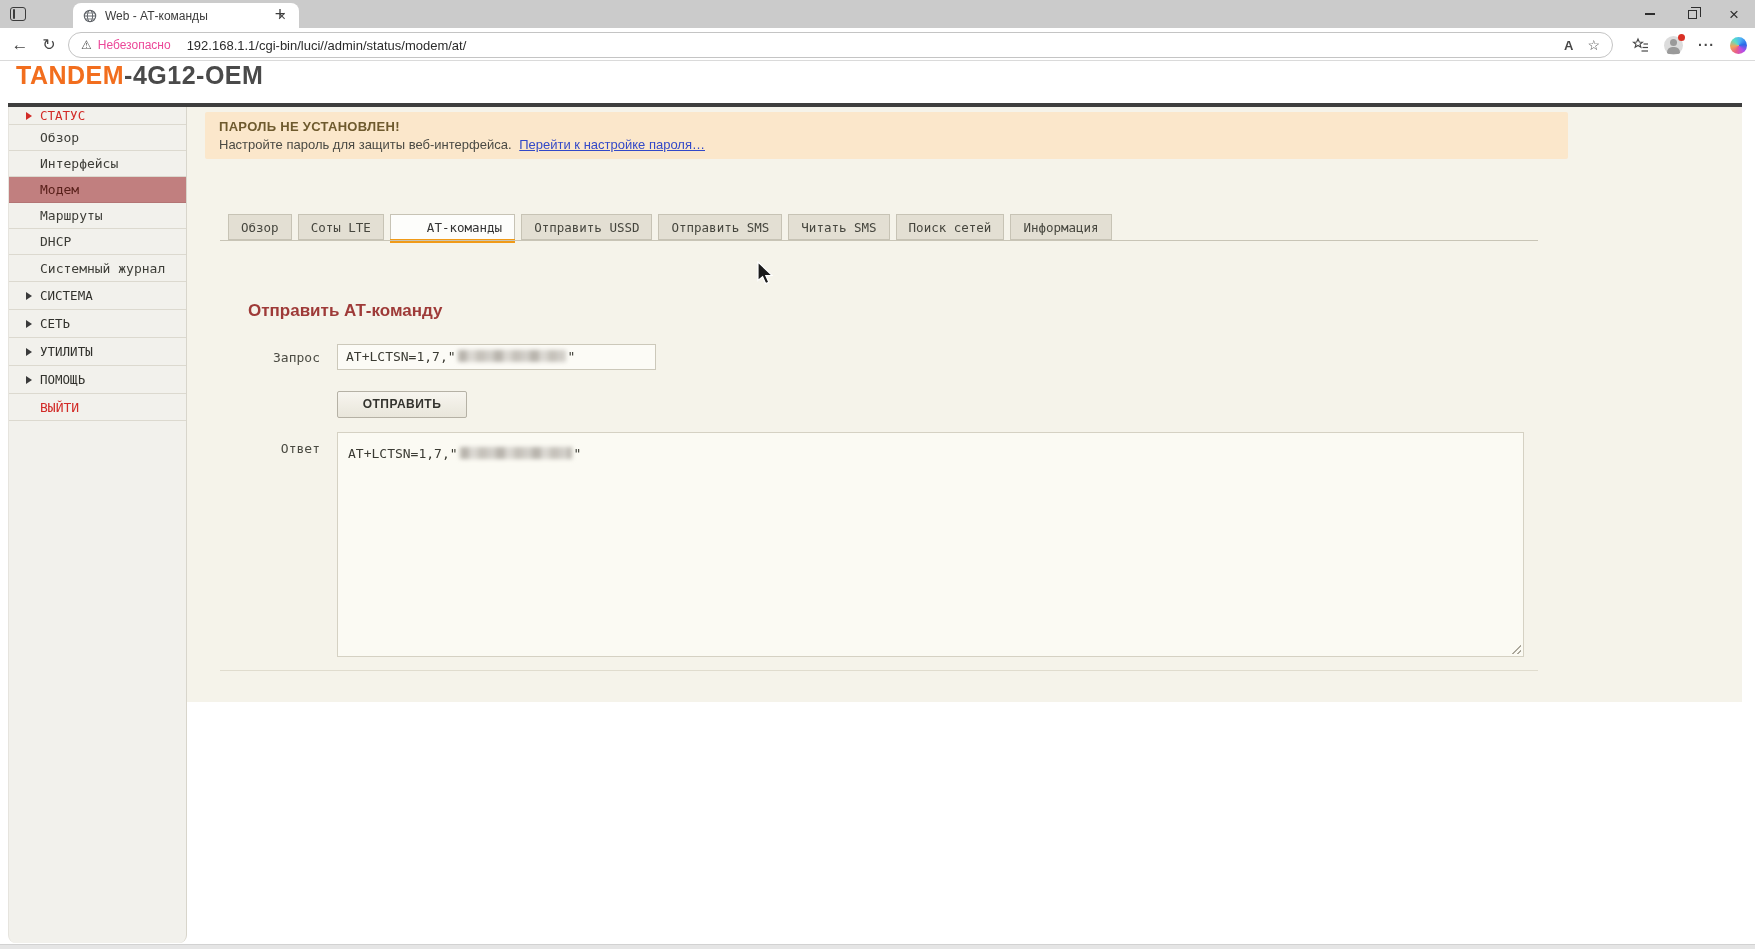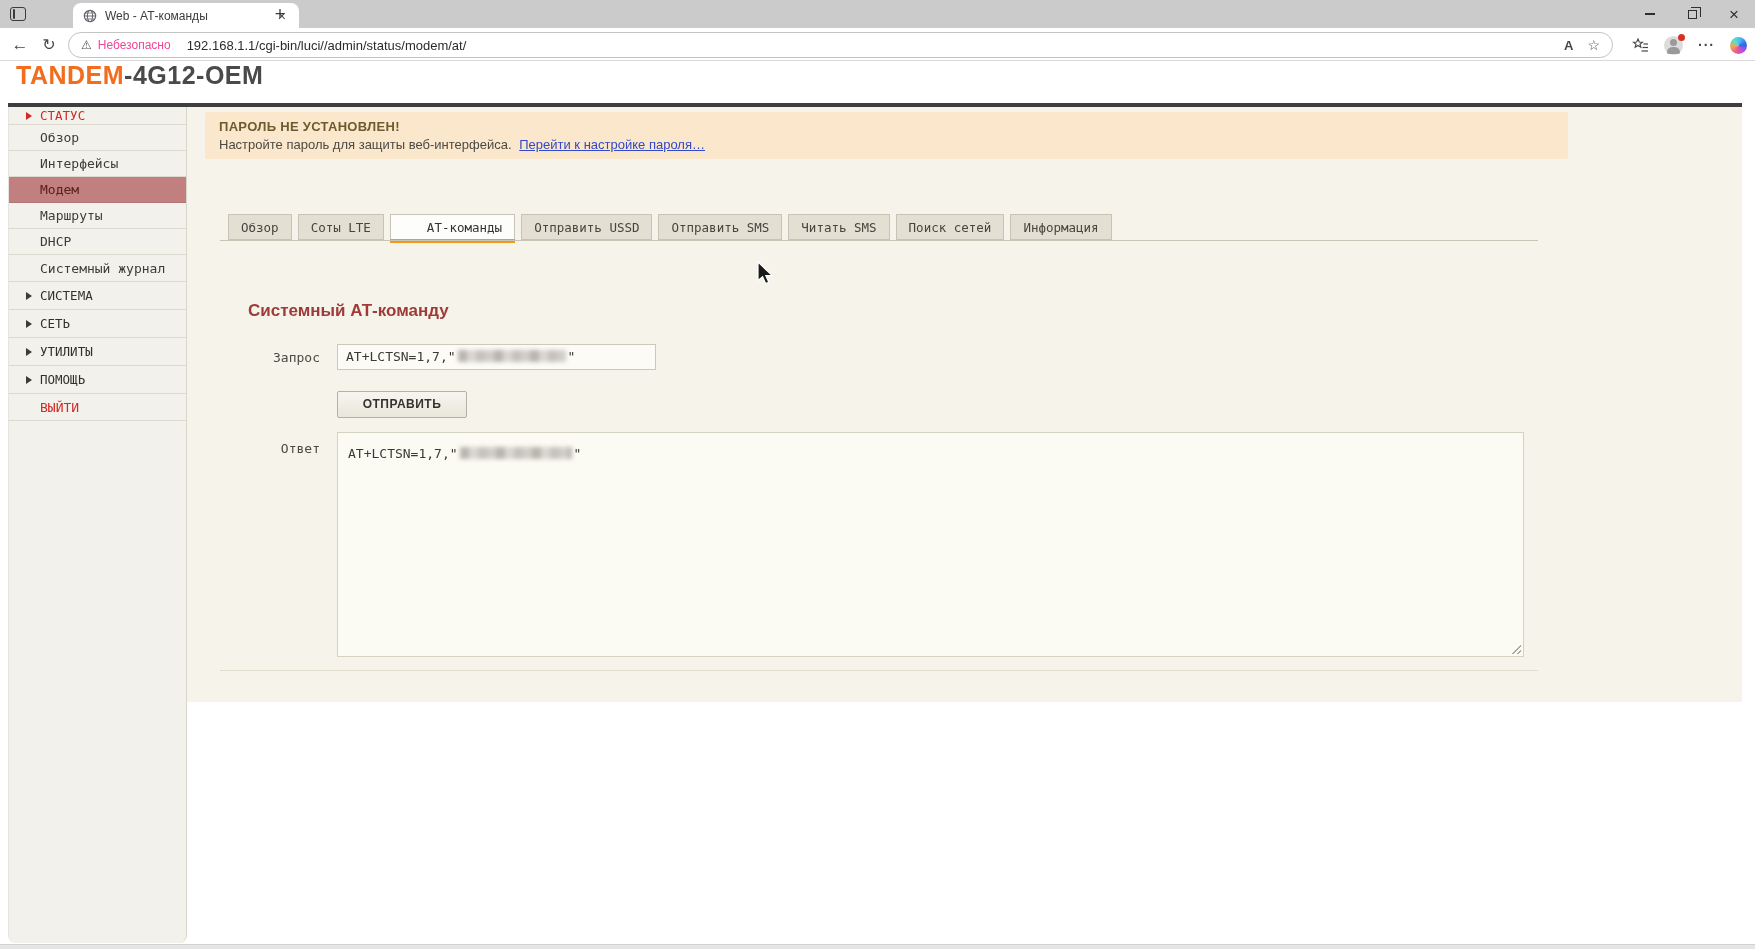--- a/index.html
+++ b/index.html
@@ -220,21 +220,21 @@
     <span class="ptab">Соты LTE</span>
     <span class="ptab active">АТ-команды</span>
     <span class="ptab">Отправить USSD</span>
     <span class="ptab">Отправить SMS</span>
     <span class="ptab">Читать SMS</span>
     <span class="ptab">Поиск сетей</span>
     <span class="ptab">Информация</span>
   </div>
   <div class="tabsline"></div>
 
-  <div class="form-heading">Системный АТ-команду</div>
+  <div class="form-heading">Отправить АТ-команду</div>
 
   <div class="flabel lbl-request">Запрос</div>
   <div class="cmd-input">
     <span>AT+LCTSN=1,7,"</span><span class="blurred w110"></span><span>"</span>
   </div>
 
   <div class="send-btn">ОТПРАВИТЬ</div>
 
   <div class="flabel lbl-response">Ответ</div>
   <div class="resp-area">

